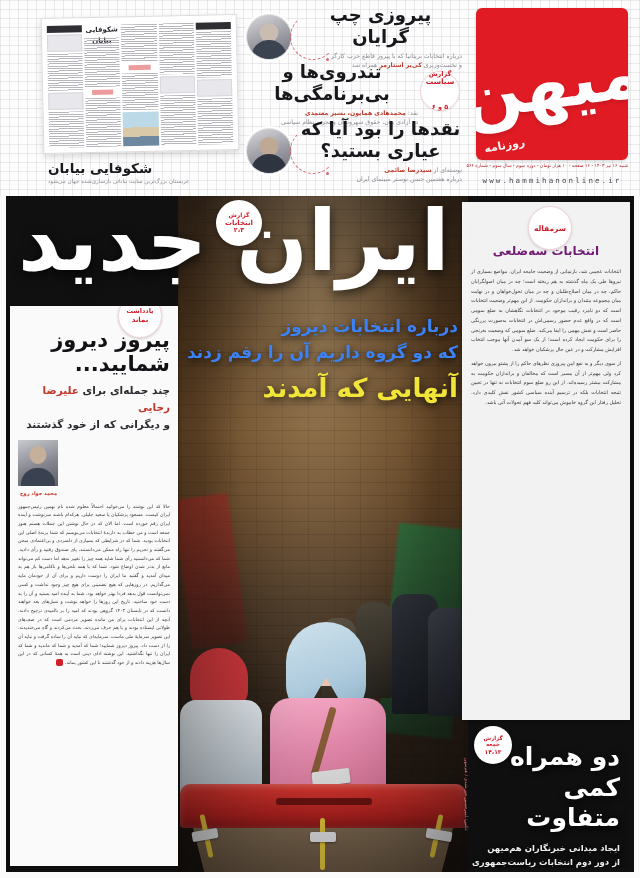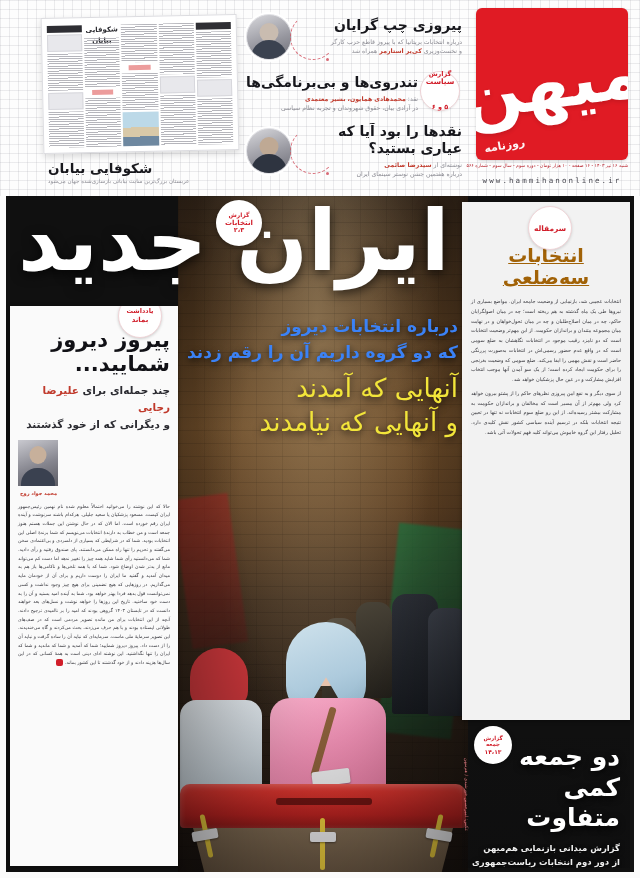--- a/index.html
+++ b/index.html
@@ -108,22 +108,22 @@
     border-radius: 50%;
     border-top-color: transparent; border-right-color: transparent;
     opacity: .85;
   }
   .teaser-arc::after {
     content: ""; position: absolute; right: 6px; bottom: -2px;
     width: 3px; height: 3px; border-radius: 50%; background: #d2515f;
   }
   .teaser-text { flex: 1 1 auto; text-align: right; overflow: hidden; }
   .teaser-title {
-    font-size: 14px; font-weight: 700; color: #17171c;
-    line-height: 1.25; letter-spacing: -.2px;
+    font-size: 18px; font-weight: 700; color: #17171c;
+    line-height: 1.25; letter-spacing: -.2px; text-align: center;
   }
   .teaser-desc {
     font-size: 6.2px; color: #8a8a92; line-height: 1.5; margin-top: 2px;
   }
   .teaser-desc .au { color: #c0392b; font-weight: 700; }
 
   .teaser-badge {
     position: absolute; right: 2px; top: 6px;
     width: 40px; height: 40px; border-radius: 50%;
     background: #fff; border: 1px solid #edd3d6;
@@ -326,21 +326,21 @@
   .deck {
     position: absolute; right: 176px; top: 118px;
     width: 300px; text-align: right; direction: rtl;
   }
   .deck-white {
     color: #3b82f6; font-size: 17px; font-weight: 700;
     line-height: 1.5; letter-spacing: -.4px;
     text-shadow: 0 2px 7px rgba(0,0,0,.8);
   }
   .deck-yellow {
-    color: #f2e53a; font-size: 26px; font-weight: 400;
+    color: #f2e53a; font-size: 26px; font-weight: 700;
     line-height: 1.32; letter-spacing: -.8px; margin-top: 6px;
     text-shadow: 0 2px 8px rgba(0,0,0,.8);
   }
 
   
   .left-col {
     position: absolute; left: 4px; top: 110px;
     width: 168px; height: 560px;
     background: #fafafa;
     padding: 10px 8px 6px 8px;
@@ -408,22 +408,22 @@
   }
   .rc-badge {
     position: absolute; right: 58px; top: 4px;
     width: 44px; height: 44px; border-radius: 50%;
     background: #fff; border: 1px solid #f0d5d8;
     display: flex; align-items: center; justify-content: center;
     color: #d11e2a; font-weight: 700; font-size: 7.5px;
     box-shadow: 0 1px 3px rgba(0,0,0,.15); z-index: 4;
   }
   .rc-title {
-    font-size: 19px; font-weight: 700; color: #a16207;
-    text-align: center; margin-top: 16px; letter-spacing: -.6px; text-decoration: underline;
+    font-size: 12px; font-weight: 700; color: #701a75;
+    text-align: center; margin-top: 16px; letter-spacing: -.6px;
   }
   .rc-body {
     margin-top: 9px;
     font-size: 5px; color: #36363c; line-height: 1.95;
     text-align: justify; direction: rtl;
   }
   .rc-body p { margin-bottom: 4px; }
 
   
   .promo {
@@ -606,21 +606,20 @@
       <span class="b3">۲،۳</span>
     </div>
 
     <div class="deck">
       <div class="deck-white">
         <div>درباره انتخابات دیروز</div>
         <div>که دو گروه داریم آن را رقم زدند</div>
       </div>
       <div class="deck-yellow">
         <div>آنهایی که آمدند</div>
-        <div>و آنهایی که نیامدند</div>
       </div>
     </div>
 
     <div class="left-col">
       <div class="lc-badge">
         <span class="b1">یادداشت</span>
         <span class="b2">بماند</span>
       </div>
       <div class="lc-title">پیروز دیروز شمایید...</div>
       <div class="lc-sub">
@@ -643,25 +642,25 @@
       </div>
     </div>
 
     <div class="promo">
       <div class="promo-badge">
         <span class="b1">گزارش</span>
         <span class="b2">جمعه</span>
         <span class="b3">۱۴،۱۳</span>
       </div>
       <div class="promo-title">
-        <div>دو جمعه</div>
+        <div>دو همراه</div>
         <div>کمی متفاوت</div>
       </div>
       <div class="promo-sub">
-        <div>گزارش میدانی بازنمایی هم‌میهن</div>
+        <div>ایجاد میدانی خبرنگاران هم‌میهن</div>
         <div>از دور دوم انتخابات ریاست‌جمهوری</div>
 
       </div>
       <div class="promo-vert">عکس: امیرحسین خورشیدی / هم‌میهن</div>
     </div>
 
   </div>
 </div>
 
 </body></html>

